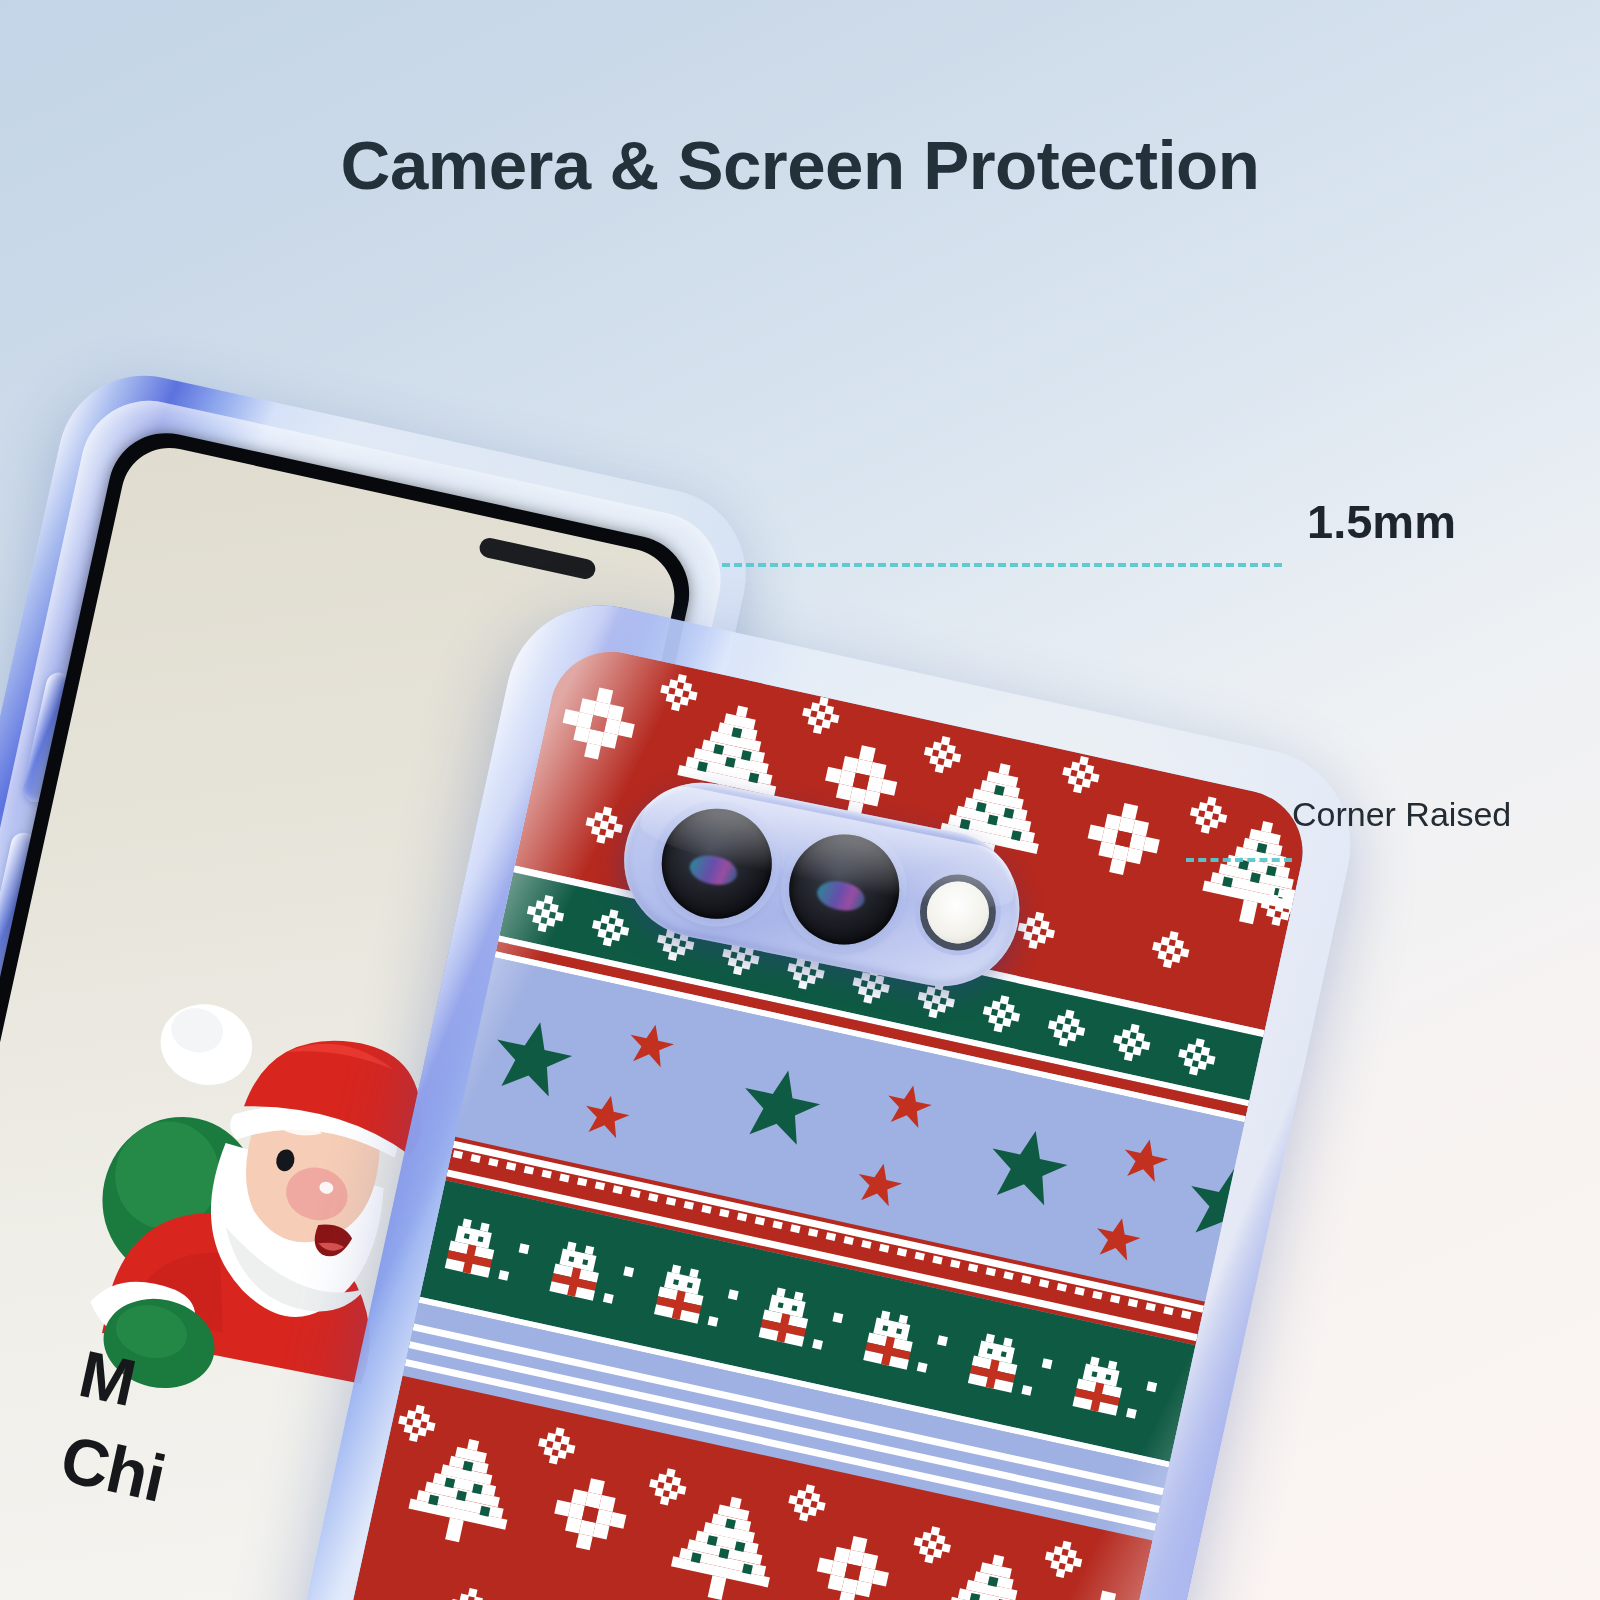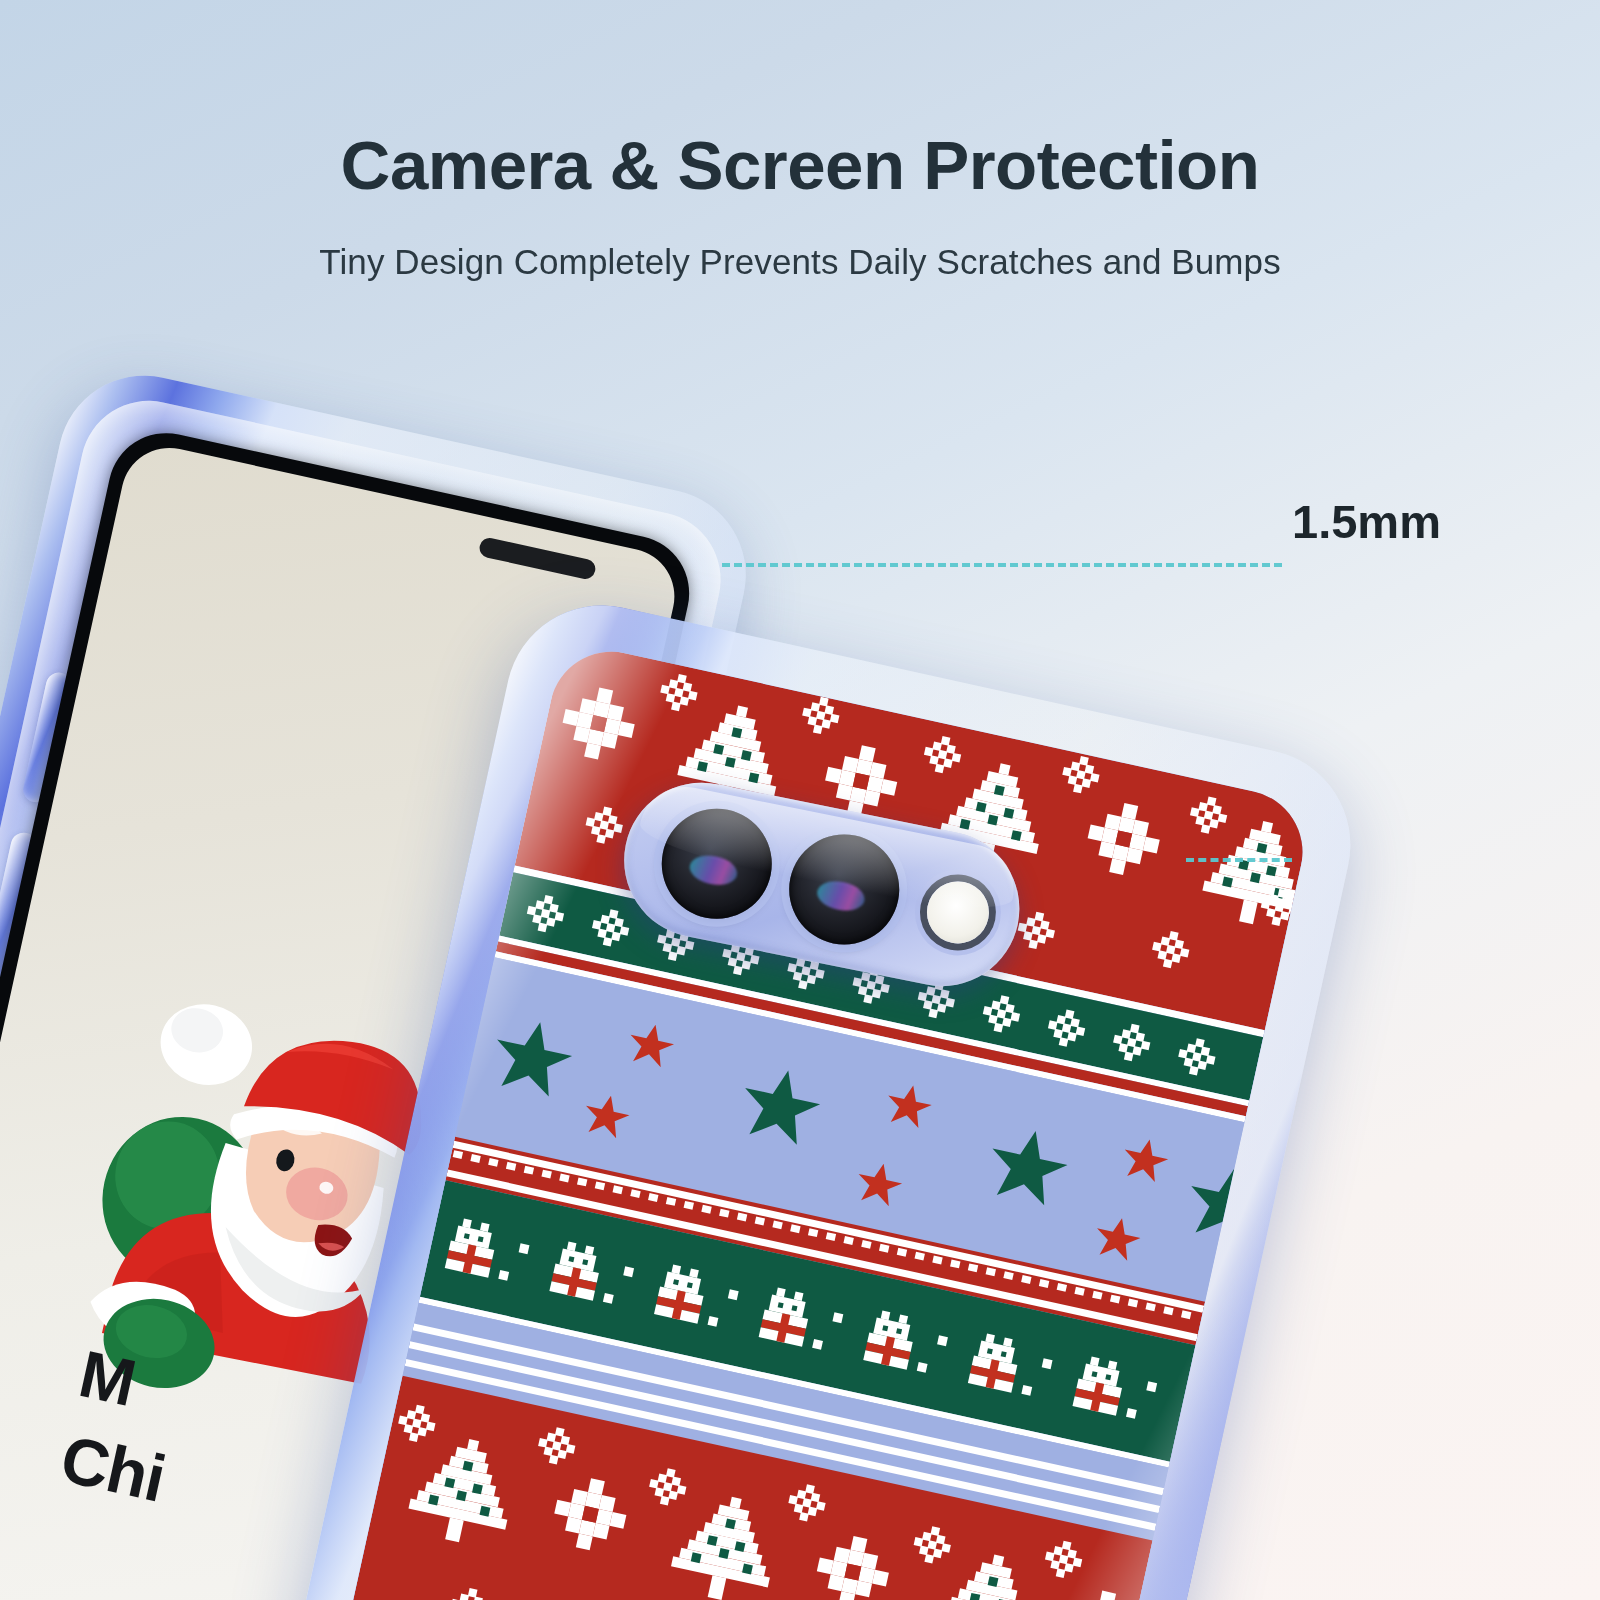--- a/index.html
+++ b/index.html
@@ -17,21 +17,21 @@
     white-space:nowrap;
   }
   .subtitle{
     position:absolute;left:0;right:0;top:242px;text-align:center;
     font-size:35px;font-weight:normal;color:#2b3942;letter-spacing:0.1px;
     white-space:nowrap;
   }
 
   
   .callout{position:absolute;text-align:left;}
-  .callout .val{font-size:47px;font-weight:bold;color:#1d262c;line-height:1.06;}
+  .callout .val{font-size:47px;font-weight:bold;color:#1d262c;line-height:1.06;margin-left:15px;}
   .callout .lbl{font-size:34px;font-weight:normal;color:#232c32;line-height:1.25;}
   .dash{
     position:absolute;height:0;border-top:4px dashed #5bc8cf;opacity:.95;
   }
 
   
   .front-wrap{
     position:absolute;left:-40px;top:400px;width:830px;height:1320px;
     transform:rotate(12.4deg);transform-origin:50% 20%;
   }
@@ -154,21 +154,20 @@
     background:radial-gradient(circle at 45% 40%,#ffffff 0%,#f2f1ea 60%,#d8d7cd 100%);
     box-shadow:0 0 0 7px rgba(60,66,80,.9),0 0 0 12px rgba(176,188,234,.8);
   }
 </style>
 </head>
 <body>
 
 <div class="stage">
 
   <div class="title">Camera &amp; Screen Protection</div>
-  <div class="subtitle">Tiny Design Completely Prevents Daily Scratches and Bumps</div>
 
   <div class="front-wrap">
     <div class="front-case">
       <div class="front-case-inner"></div>
       <div class="btn-rail b1"></div>
       <div class="btn-rail b2"></div>
       <div class="front-bezel">
         <div class="front-screen">
           <div class="notch"></div>
 
@@ -459,15 +458,16 @@
     </div>
   </div>
 
   <div class="dash" style="left:722px;top:563px;width:560px;"></div>
   <div class="callout" style="left:1292px;top:497px;width:300px;">
     <div class="val">1.5mm</div>
   </div>
 
   <div class="dash" style="left:1186px;top:858px;width:106px;"></div>
   <div class="callout" style="left:1292px;top:793px;width:300px;">
+    <div class="lbl">Corner Raised</div>
   </div>
 
 </div>
 
 </body></html>

